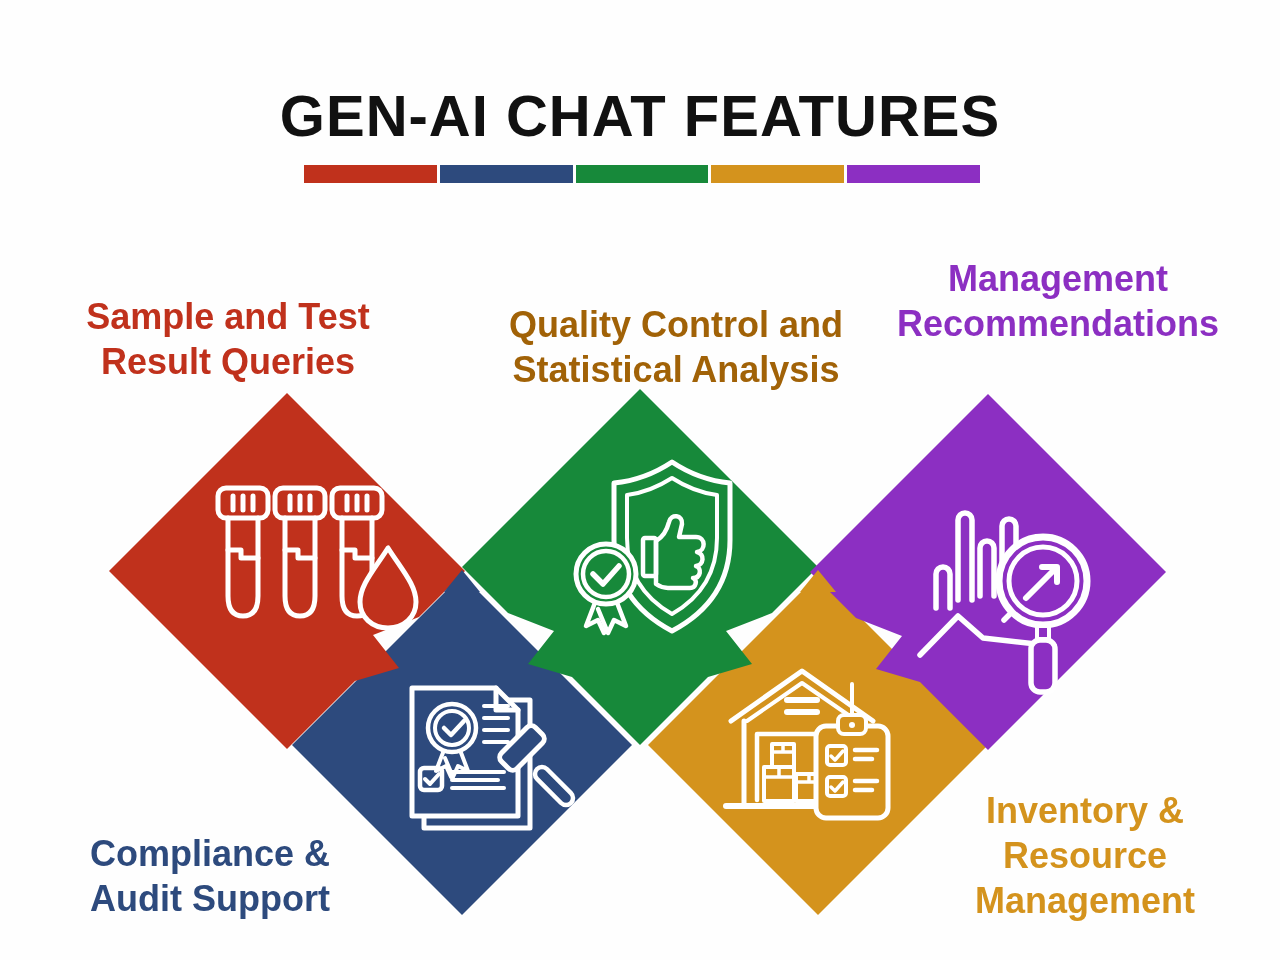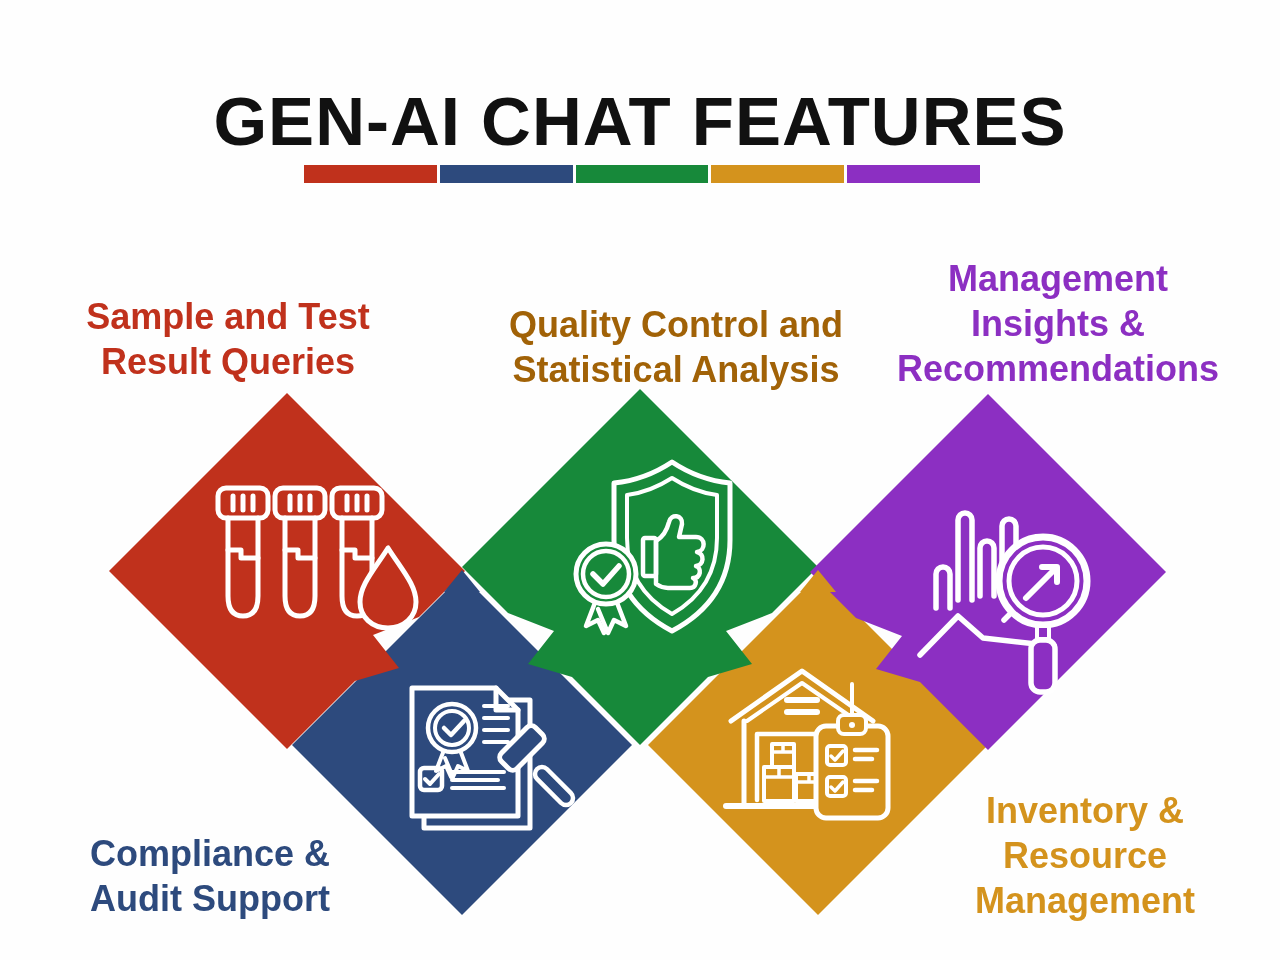--- a/index.html
+++ b/index.html
@@ -2,21 +2,21 @@
 <html><head>
 <meta charset="utf-8">
 <style>
   html,body{margin:0;padding:0;background:#ffffff;}
   .canvas{
     position:relative;width:1280px;height:960px;background:#fefefe;
     overflow:hidden;font-family:"Liberation Sans","DejaVu Sans",sans-serif;
   }
   .title{
     position:absolute;top:82px;left:0;width:1280px;text-align:center;
-    font-size:69px;font-weight:800;letter-spacing:1px;color:#111111;margin:0;
+    font-size:58px;font-weight:800;letter-spacing:1px;color:#111111;margin:0;
   }
   .divider{
     position:absolute;top:165px;left:304px;width:676px;height:18px;
     display:flex;gap:3px;
   }
   .divider .seg{flex:1;}
   .art{position:absolute;top:0;left:0;}
   .label{
     position:absolute;width:400px;text-align:center;
     font-size:36px;font-weight:bold;line-height:45px;letter-spacing:0px;
@@ -167,21 +167,20 @@
     <div>Result Queries</div>
   </div>
 
   <div class="label" style="left: 476px; top: 302px; color: #a16207;">
     <div>Quality Control and</div>
     <div>Statistical Analysis</div>
   </div>
 
   <div class="label" style="left: 858px; top: 256px; color: rgb(140, 47, 194);">
     <div>Management</div>
-    <div>Insights &amp;</div>
     <div>Recommendations</div>
   </div>
 
   <div class="label" style="left: 10px; top: 831px; color: rgb(45, 74, 125);">
     <div>Compliance &amp;</div>
     <div>Audit Support</div>
   </div>
 
   <div class="label" style="left: 885px; top: 788px; color: rgb(212, 147, 29);">
     <div>Inventory &amp;</div>

